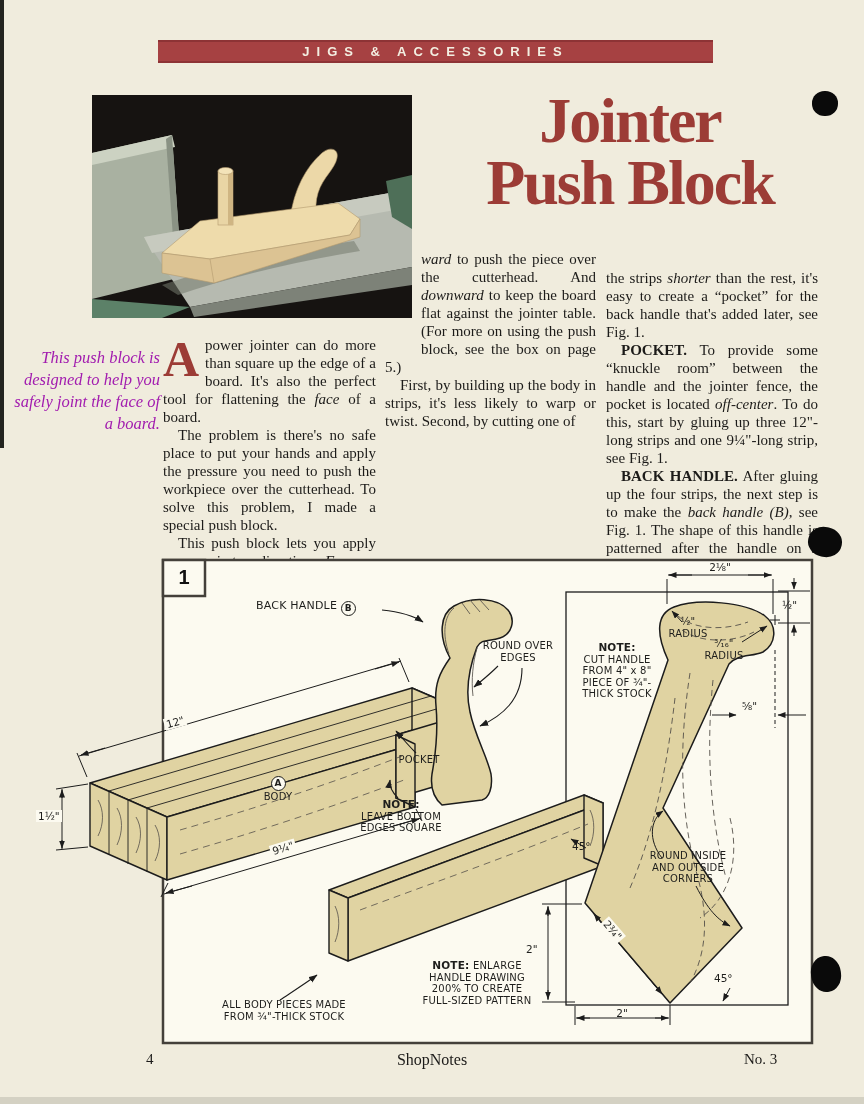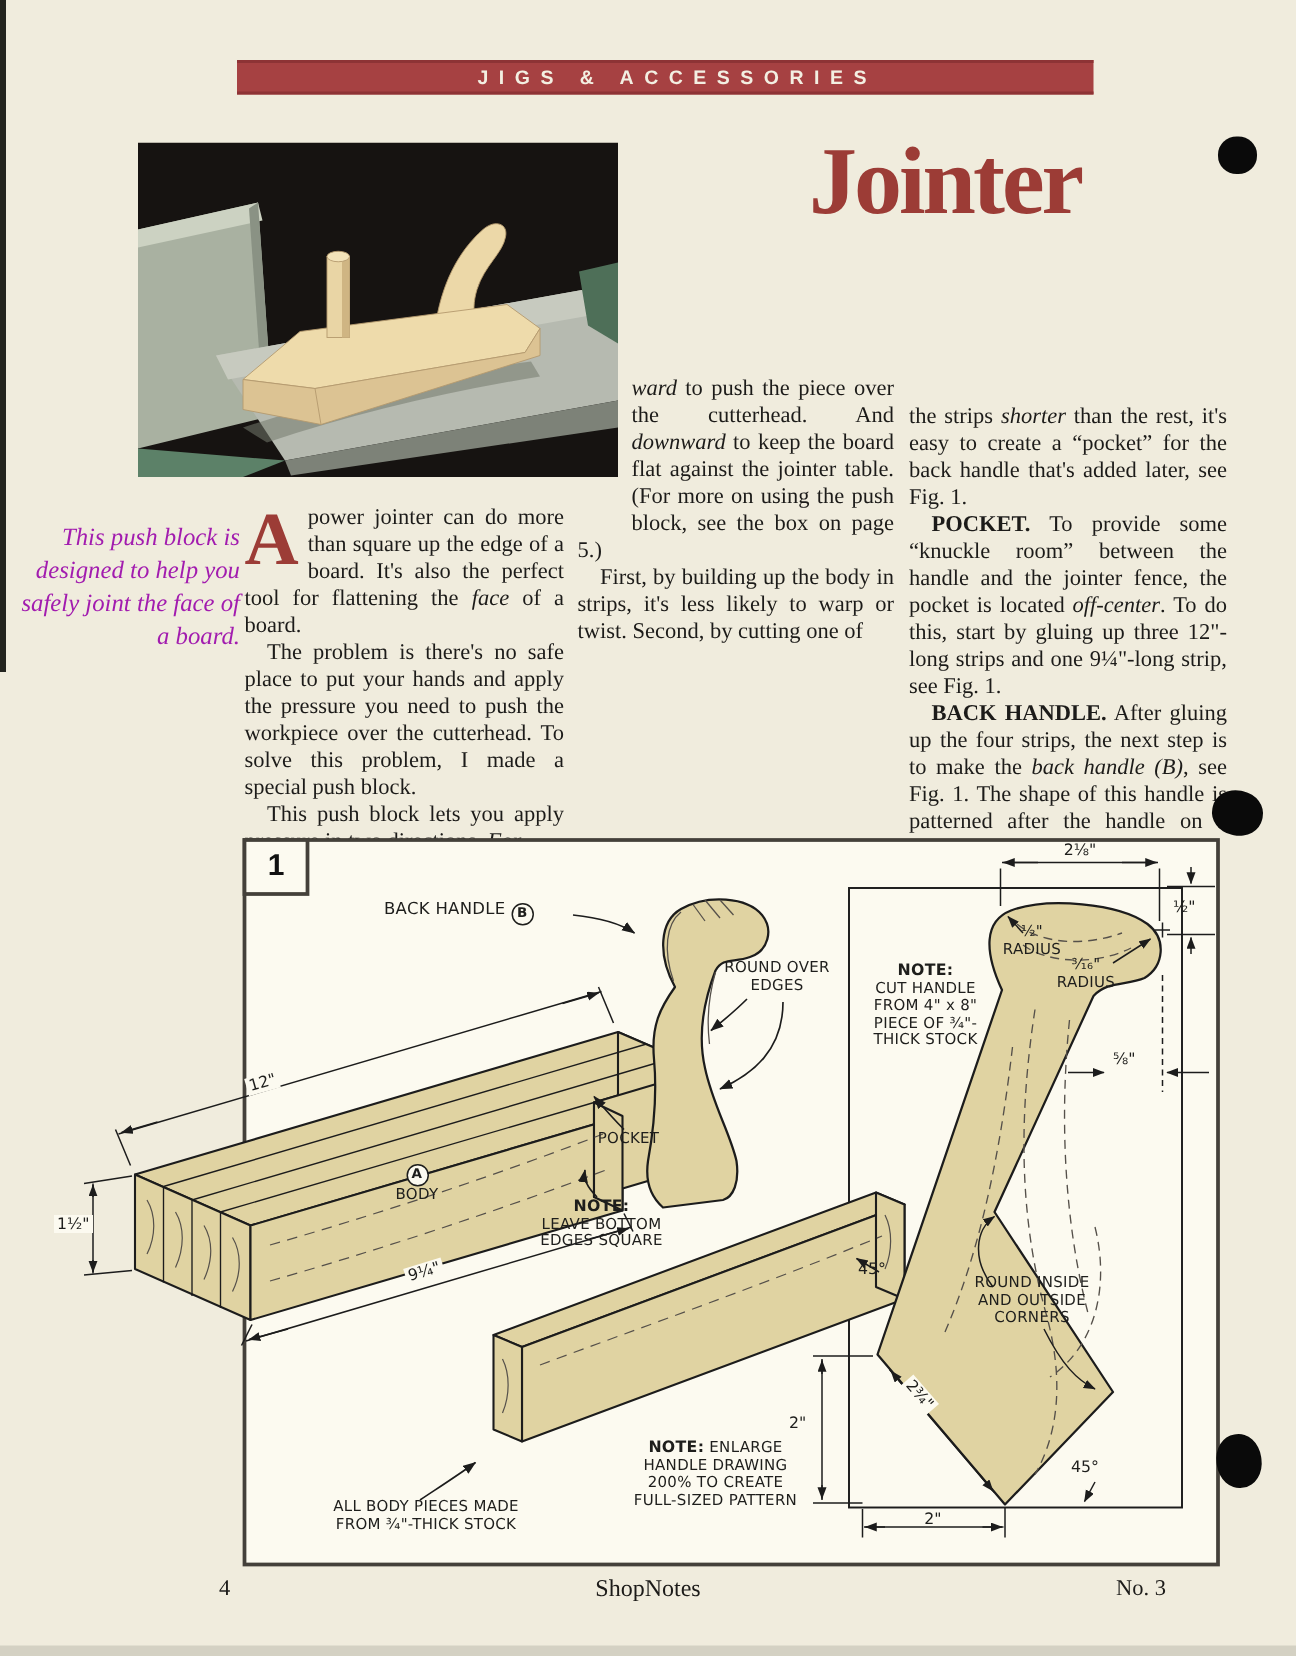--- a/index.html
+++ b/index.html
@@ -5,21 +5,21 @@
   html,body{margin:0;padding:0;}
   body{width:864px;height:1104px;position:relative;background:#f0ecdd;overflow:hidden;
        font-family:"Liberation Serif",serif;color:#1c1b19;}
   
   .edge-left{position:absolute;left:0;top:0;width:4px;height:448px;background:#23241f;}
   .edge-bottom{position:absolute;left:0;top:1097px;width:864px;height:7px;background:#d4d1c3;}
   .punch{position:absolute;background:#0a0a0a;border-radius:48%;}
   
   .banner{position:absolute;left:158px;top:40px;width:555px;height:23px;background:#a64142;
           box-shadow:inset 0 2px 0 #8d3335, inset 0 -2px 0 #8d3335;
-          display:flex;align-items:center;justify-content:center;padding-left:16px;}
+          display:flex;align-items:center;justify-content:center;}
   .banner span{color:#f3efe2;font:bold 13px "Liberation Sans",sans-serif;letter-spacing:7px;}
   
   .title{position:absolute;left:430px;top:90px;width:400px;text-align:center;
          color:#9c3c36;font:bold 64px/62px "Liberation Serif",serif;letter-spacing:-2px;}
   
   .photo{position:absolute;left:92px;top:95px;width:320px;height:223px;}
   
   .caption{position:absolute;left:10px;top:347px;width:150px;text-align:right;
            font:italic 16.5px/22px "Liberation Serif",serif;color:#a21caf;}
   
@@ -56,20 +56,21 @@
 
 <div class="edge-left"></div>
 <div class="edge-bottom"></div>
 
 <div class="banner">
   <span>JIGS &amp; ACCESSORIES</span>
 </div>
 
 <div class="title">
   <div>Jointer</div>
+  <div>Push Block</div>
 </div>
 
 <div class="photo">
   <svg width="320" height="223" viewBox="0 0 320 223">
     <rect x="0" y="0" width="320" height="223" fill="#161311"></rect>
     <g>
       <path d="M0,58 L80,40 L90,182 L0,204 Z" fill="#a9b1a1"></path>
       <path d="M0,58 L80,40 L83,52 L0,70 Z" fill="#ccd2c2"></path>
       <path d="M80,40 L90,182 L84,185 L74,44 Z" fill="#8a9284"></path>
     </g>

